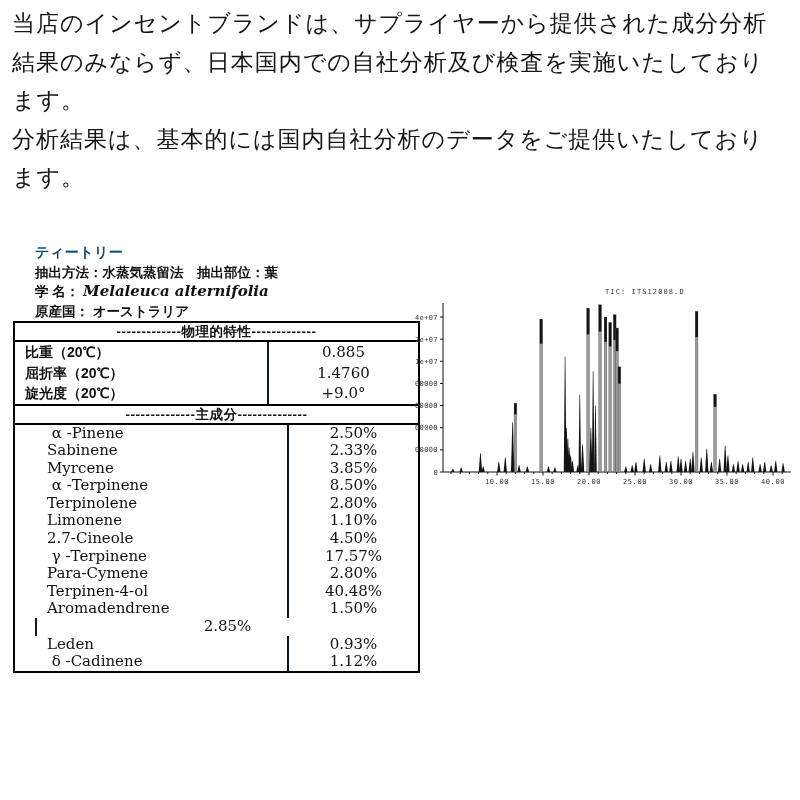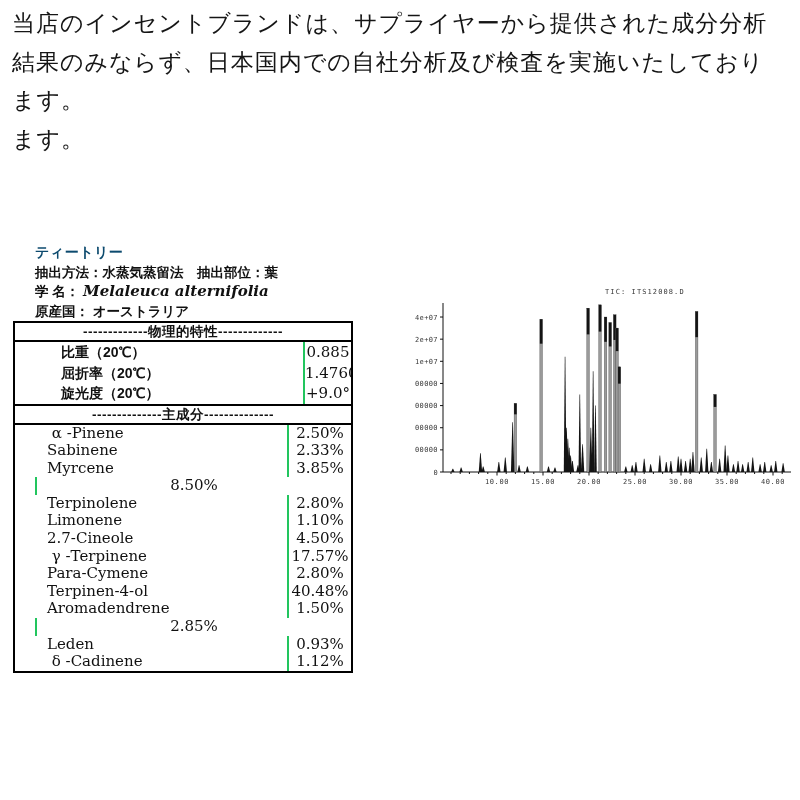--- a/index.html
+++ b/index.html
@@ -19,36 +19,36 @@
     position:absolute; top:243px; left:35px; width:380px;
     font-size:13.5px; line-height:19.5px; font-weight:bold; color:#111;
   }
   .product-name { font-size:14px; letter-spacing:0.5px; }
   .latin {
     font-family:"DejaVu Serif", serif; font-style:italic;
     font-weight:bold; font-size:15px;
   }
   
   .spec-table {
-    position:absolute; left:13px; top:321px; width:340px;
+    position:absolute; left:13px; top:321px; width:407px;
     border:2px solid #000; box-sizing:border-box; background:#fff;
   }
   .tbl-hdr {
     height:17px; line-height:17px; text-align:center;
     font-size:13.5px; font-weight:bold; letter-spacing:0.5px;
     border-bottom:2px solid #000; white-space:pre;
   }
-  .props  { border-bottom:2px solid #000;padding-left:36px; }
+  .props  { border-bottom:2px solid #000; }
   .row { display:flex; }
   .c-label {
     flex:0 0 252px; box-sizing:border-box; padding-left:10px;
     overflow:hidden; white-space:pre;
   }
   .c-value {
-    flex:1; text-align:center; border-left:2px solid #22c55e;
+    flex:1; text-align:center; border-left:2px solid #0f172a;
     font-family:"DejaVu Serif", serif; overflow:hidden;
   }
   .props .row { height:20.5px; line-height:20.5px; }
   .props .c-label { font-size:14px; font-weight:bold; }
   .props .c-value { font-size:15px; }
   .comps .row { height:17.6px; line-height:17.6px;margin-left:20px; }
   .comps .c-label { font-family:"DejaVu Serif", serif; font-size:15px; padding-left:12px; }
   .comps .c-value { font-size:15px; }
   
   .chart { position:absolute; left:415px; top:283px; width:385px; height:208px; }
@@ -59,20 +59,21 @@
 </style>
 </head>
 <body>
 
 <div class="page">
 
   <div class="intro" id="intro">
       <div>当店のインセントブランドは、サプライヤーから提供された成分分析</div>
       <div>結果のみならず、日本国内での自社分析及び検査を実施いたしており</div>
       <div>ます。</div>
+      <div>分析結果は、基本的には国内自社分析のデータをご提供いたしており</div>
       <div>ます。</div>
     </div>
 
   <div class="info">
     <div class="product-name" style="color: #0c4a6e;">ティートリー</div>
     <div>抽出方法：水蒸気蒸留法　抽出部位：葉</div>
     <div>
       <span>学 名：</span>
       <span class="latin">Melaleuca alternifolia</span>
     </div>
@@ -103,20 +104,21 @@
         </div>
         <div class="row">
           <span class="c-label">Sabinene</span>
           <span class="c-value">2.33%</span>
         </div>
         <div class="row">
           <span class="c-label">Myrcene</span>
           <span class="c-value">3.85%</span>
         </div>
         <div class="row">
+          <span class="c-label"> α -Terpinene</span>
           <span class="c-value">8.50%</span>
         </div>
         <div class="row">
           <span class="c-label">Terpinolene</span>
           <span class="c-value">2.80%</span>
         </div>
         <div class="row">
           <span class="c-label">Limonene</span>
           <span class="c-value">1.10%</span>
         </div>

